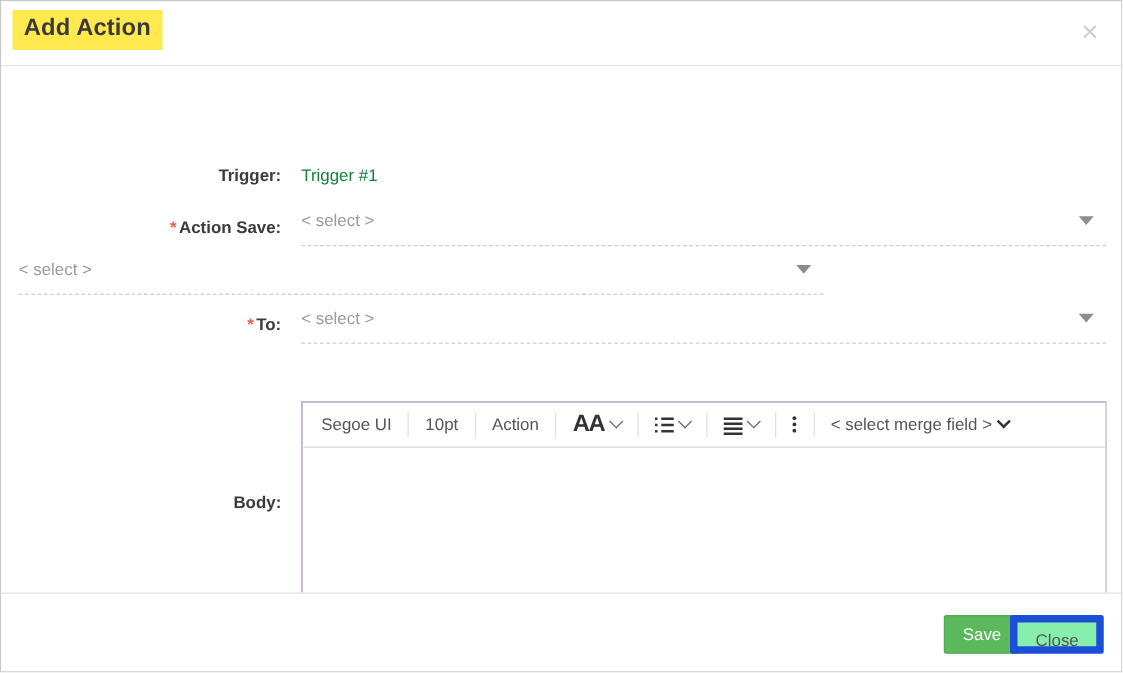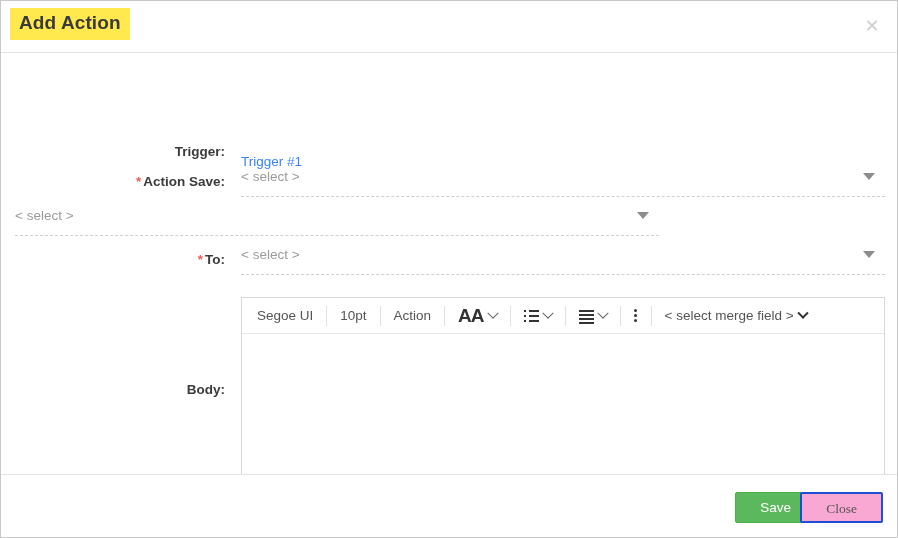--- a/index.html
+++ b/index.html
@@ -86,23 +86,22 @@
     margin-right: 2px;
   }
   .f-field {
     margin-left: 14px;
     width: 644px;
     position: relative;
   }
 
   .static-val {
     font-size: 13.5px;
-    color: #3b82f6;
+    color: #15803d;
     line-height: 20px;
-    margin-top: 21px;
   }
 
   .select-ctl {
     position: relative;
     height: 30px;
     border-bottom: 1px dashed #cfcfcf;
     cursor: pointer;
   }
   .select-ctl .sel-text {
     font-size: 13.5px;
@@ -120,20 +119,21 @@
     border-right: 6px solid transparent;
     border-top: 7px solid #8d8d8d;
   }
 
   
   .editor {
     border: 1px solid #d8d8d8;
     background: #4c1d95;
     width: 644px;
     height: 186px;
+    margin-top: 24px;
   }
   .editor-toolbar {
     display: flex;
     align-items: center;
     height: 36px;
     border-bottom: 1px solid #e6e6e6;
     background: #ffffff;
     padding: 0 2px;
   }
   .tb-item {
@@ -281,35 +281,34 @@
   }
   .btn {
     position: absolute;
     top: 17px;
     height: 31px;
     font-size: 13.5px;
     border-radius: 2px;
     cursor: pointer;
     line-height: 29px;
     text-align: center;
-    padding: 0 24px;
+    padding: 0 14px;
     min-width: 56px;
   }
   .btn-save {
     right: 81px;
     background: #5cb85c;
     border: 1px solid #4cae4c;
     color: #ffffff;
   }
   .btn-close {
     right: 14px;
-    background: #f9a8d4;
-    border: 2px solid #1d4ed8;
+    background: #86efac;
+    border: 6px solid #1d4ed8;
     color: #555555;
-    font-family: Liberation Serif, serif;
   }
 </style>
 </head>
 <body>
 
 <div class="dialog">
 
   <div class="dlg-header">
     <div class="dlg-title">Add Action</div>
     <div class="dlg-close">✕</div>

